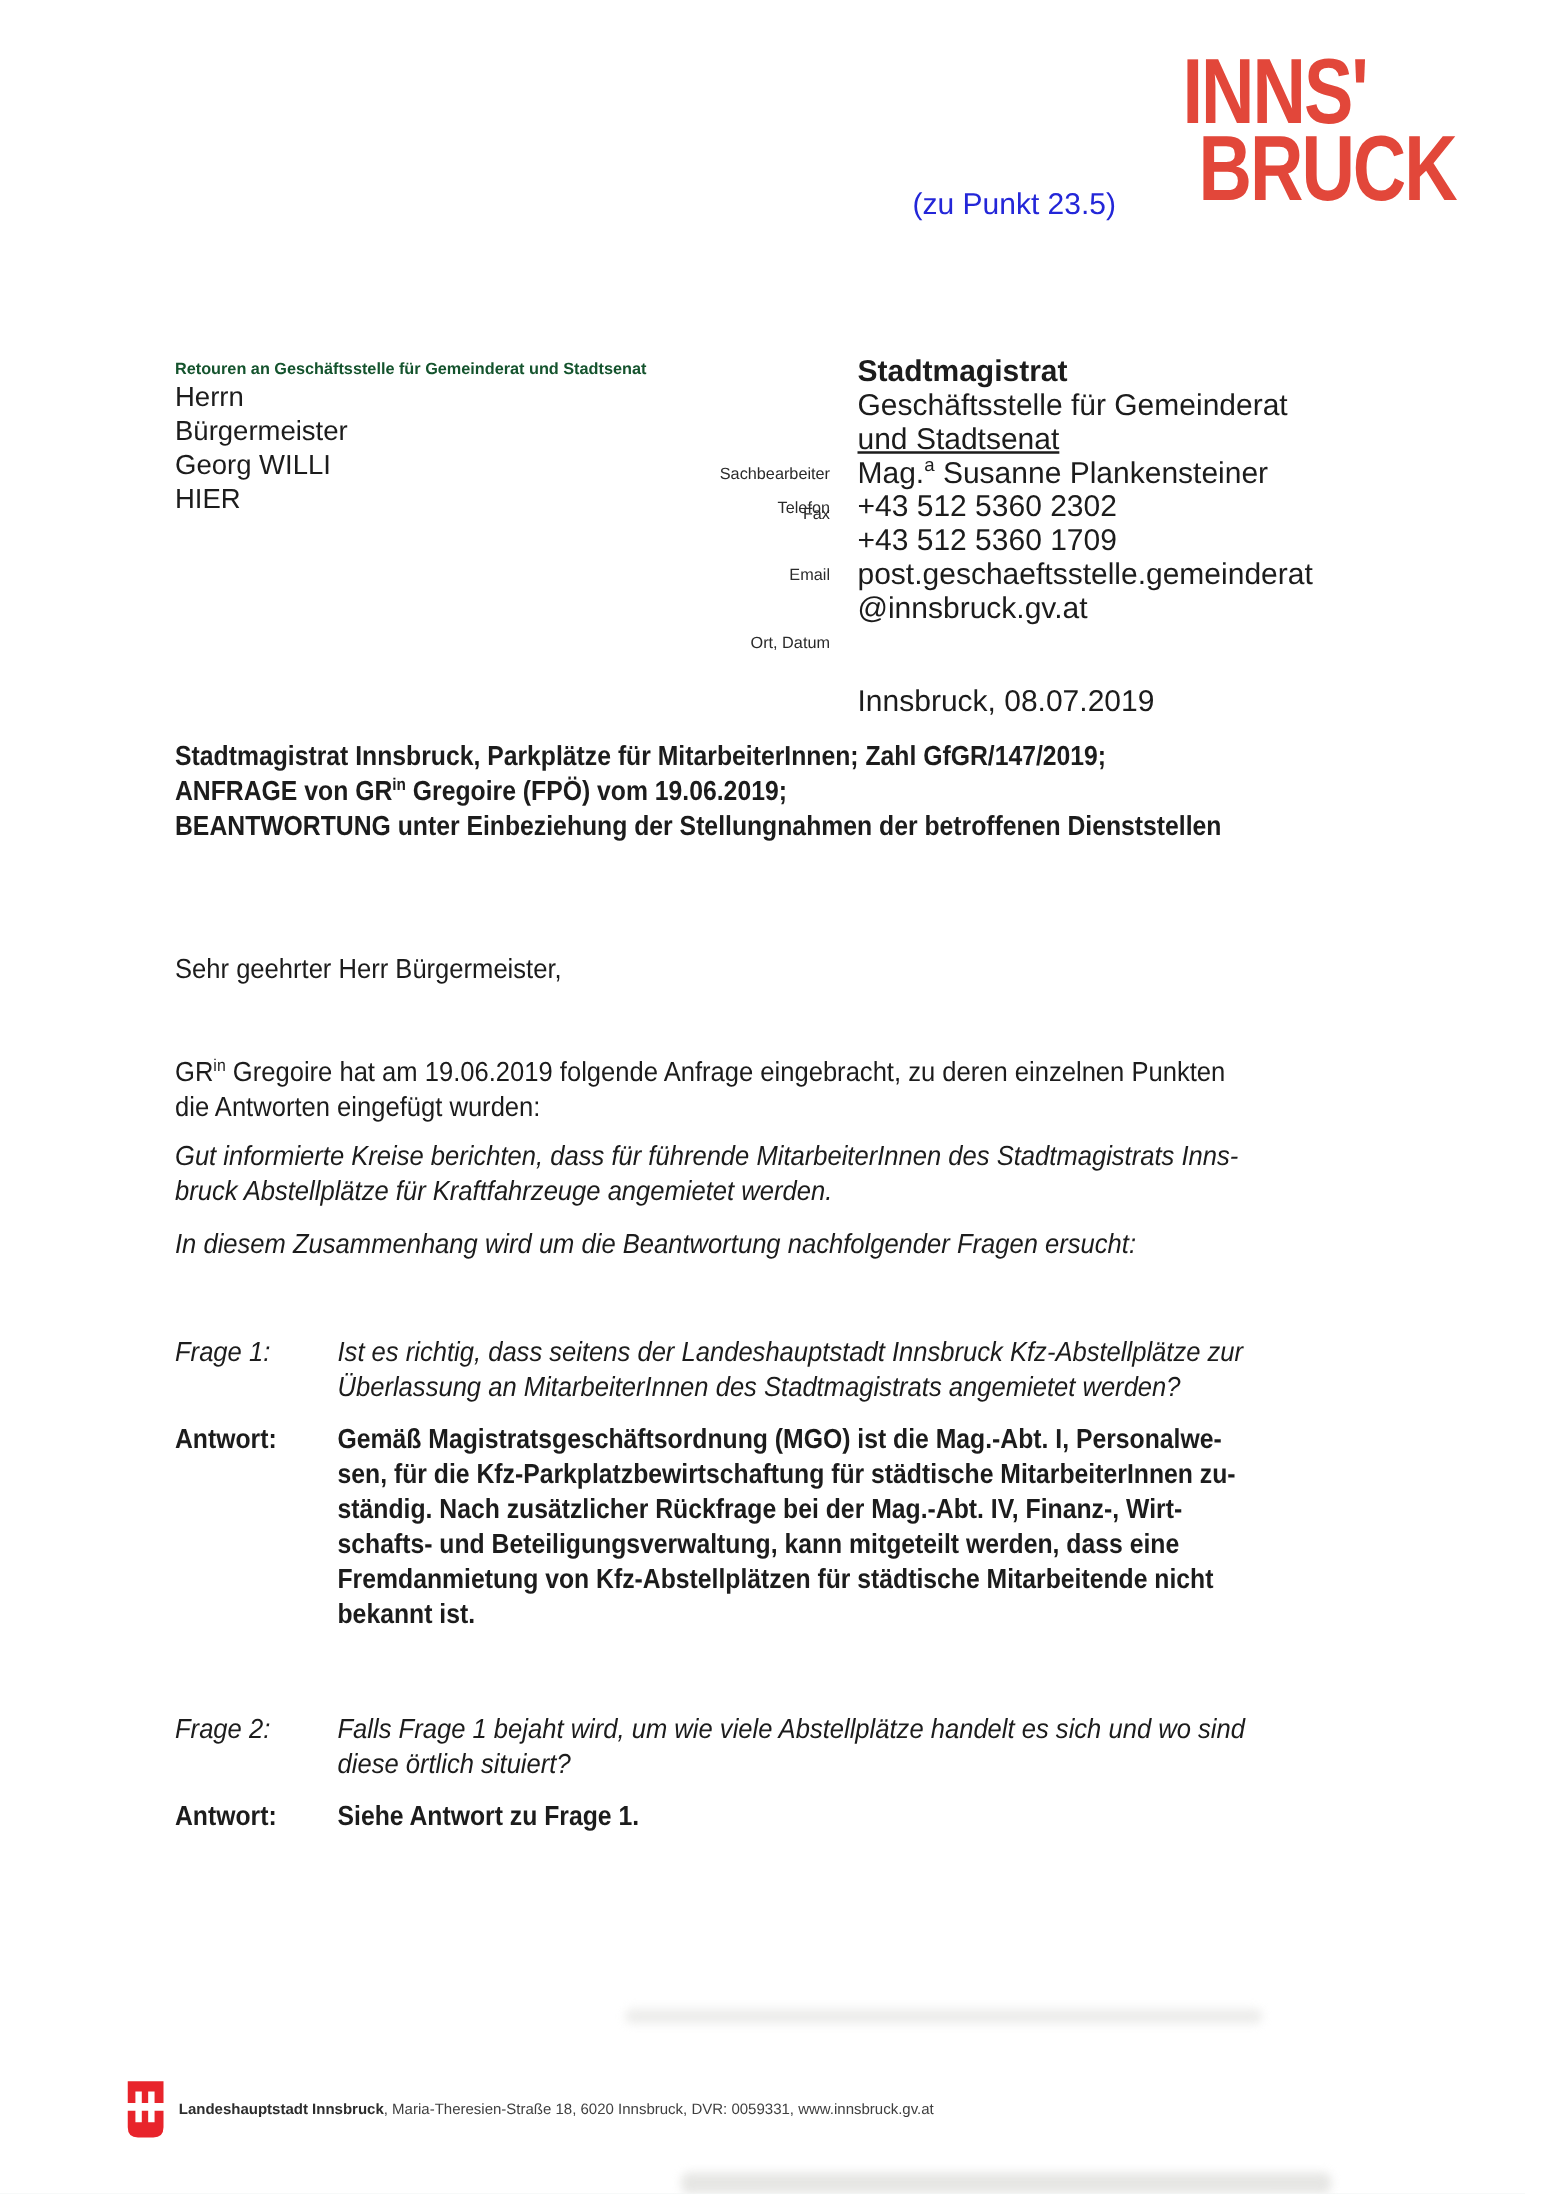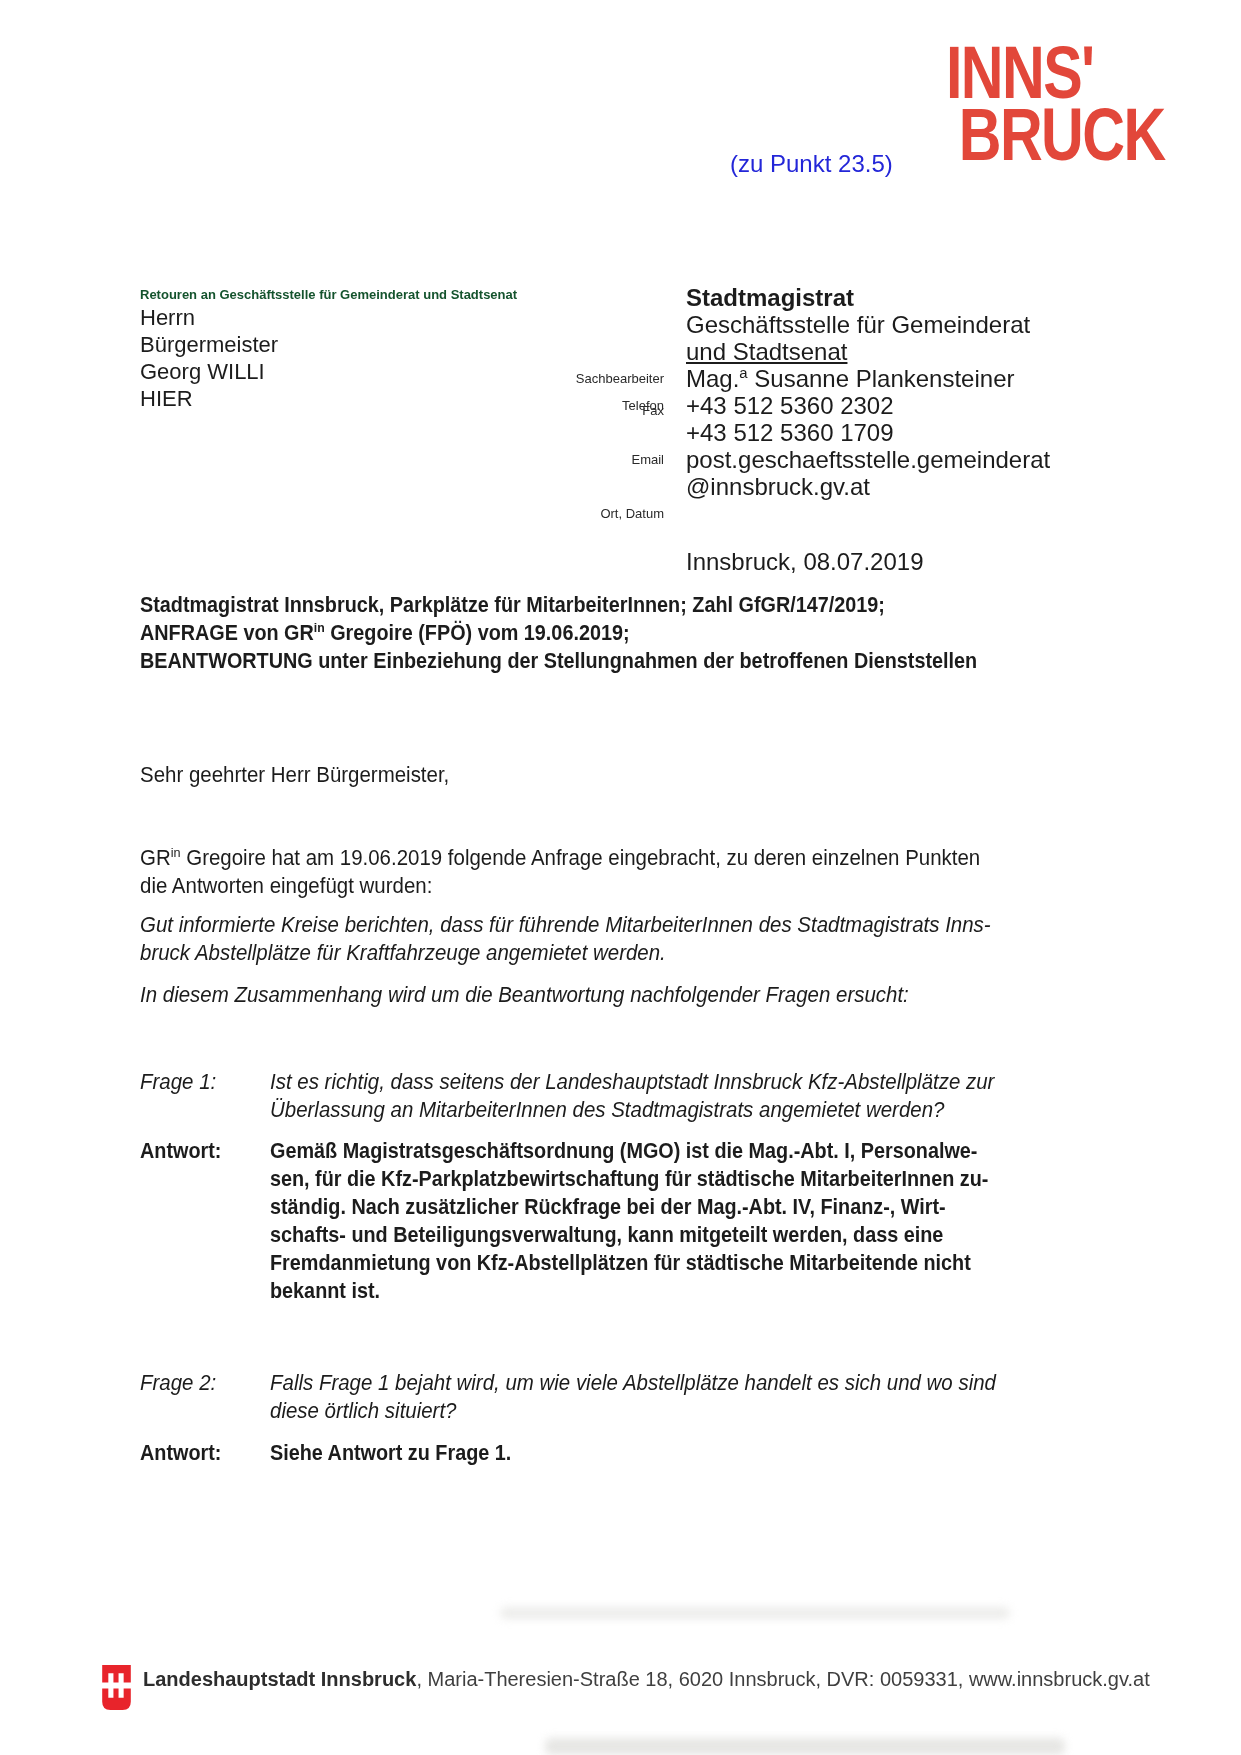--- a/index.html
+++ b/index.html
@@ -21,21 +21,21 @@
   .b{font-weight:bold;}
   .ref-note{font-size:24px;color:#2326d8;}
   .logo{line-height:62px;font-size:74px;font-weight:bold;color:#e2473a;
         letter-spacing:-2px;transform:scaleX(0.80);transform-origin:0 0;}
   .small-label{font-size:13px;color:#14532d;font-weight:bold;}
   .addr-line{font-size:22px;line-height:26px;}
   .office-label{font-size:13px;color:#2a2a2a;width:164px;text-align:right;}
   .office-value{font-size:24px;}
   sup{font-size:0.62em;vertical-align:super;line-height:0;}
   .subject-line{font-size:22px;font-weight:bold;}
-  .footer-line{font-size:20px;color:#3f3f3f;}
+  .footer-line{font-size:12px;color:#3f3f3f;margin-top:12px;}
   .footer-line .org{font-weight:bold;color:#2d2d2d;}
   .artifact{position:absolute;background:#dededb;filter:blur(4px);border-radius:6px;opacity:.55;}
   .crest{position:absolute;}
 </style>
 </head>
 <body>
 
 <div class="page">
 
   <div class="abs ref-note" style="left:686px;top:150px;margin-left:44px;">(zu Punkt 23.5)</div>

